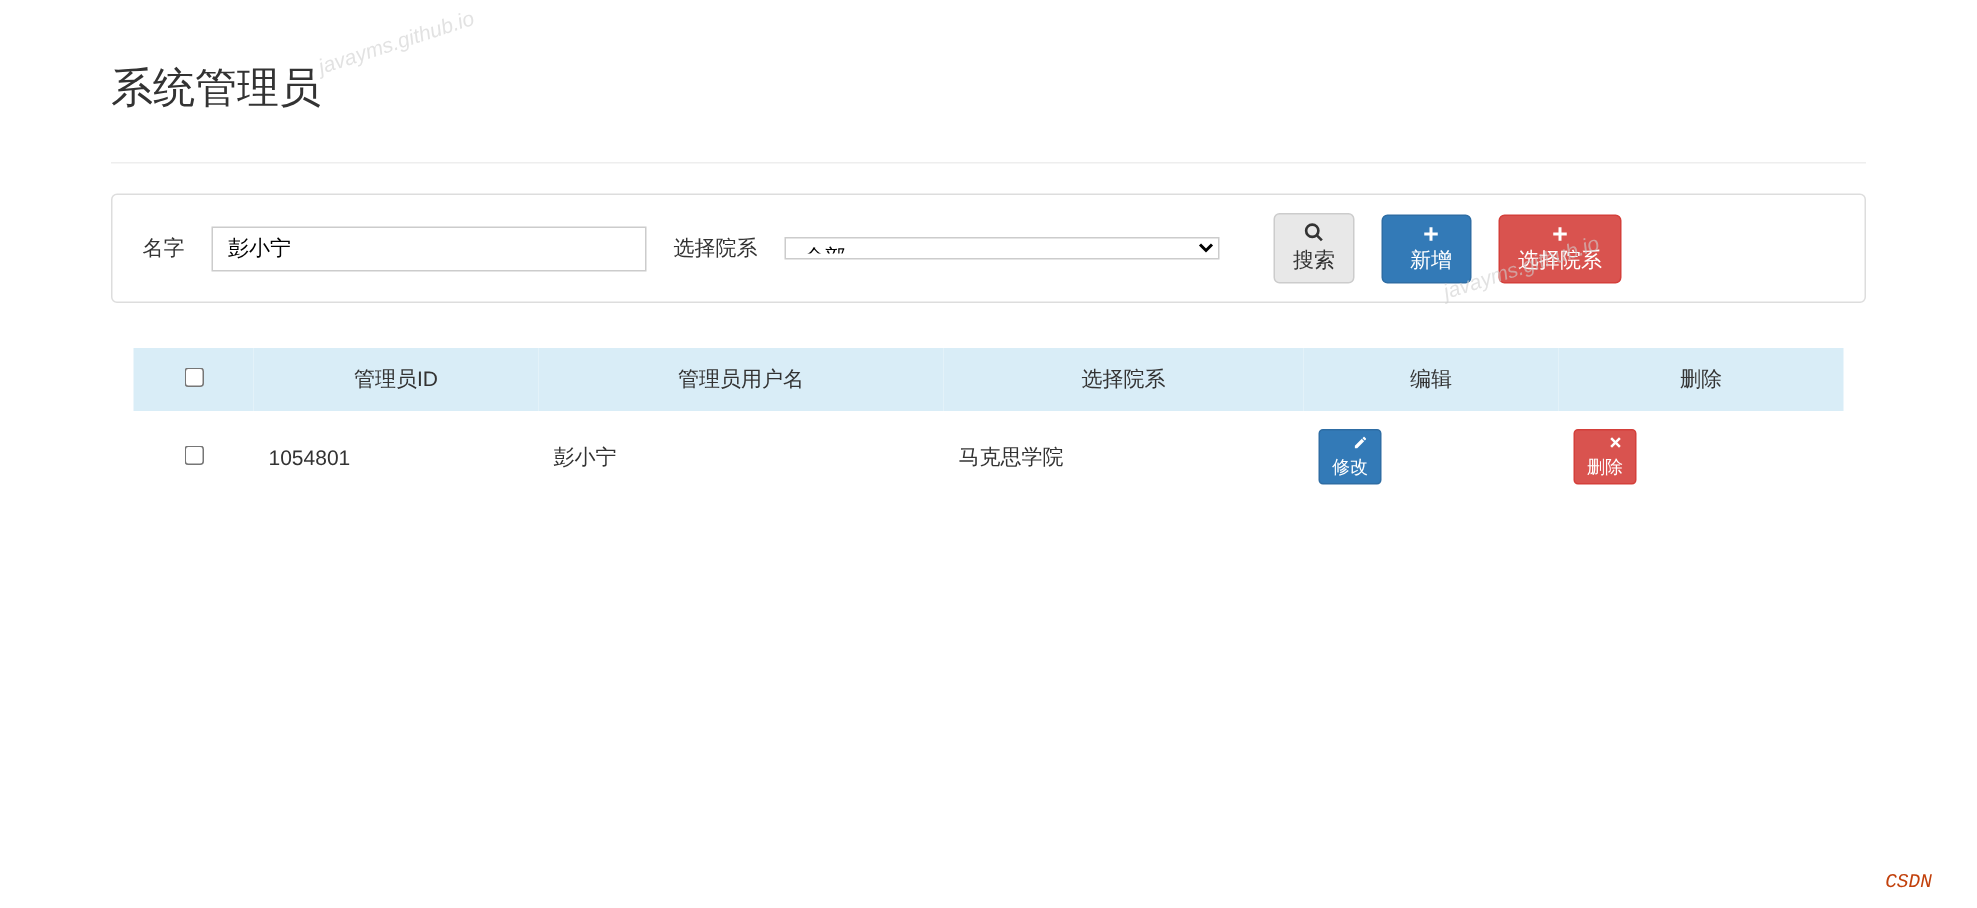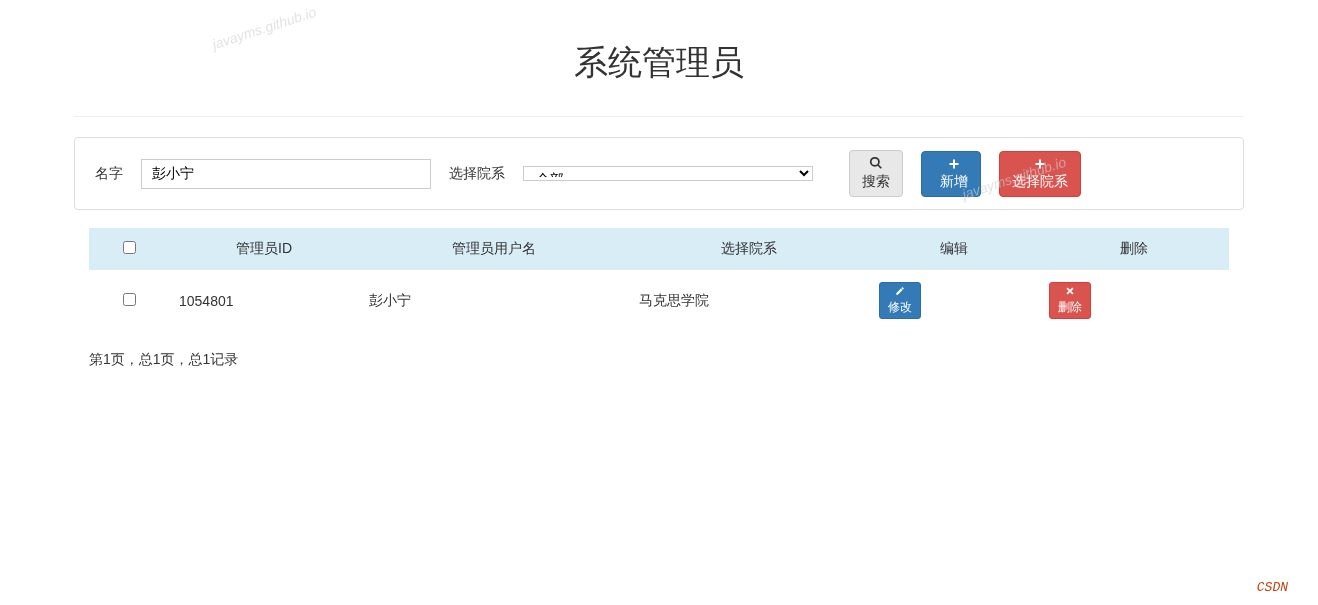--- a/index.html
+++ b/index.html
@@ -1,29 +1,29 @@
 <!DOCTYPE html>
 <html><head>
   <meta charset="utf-8">
   <style>
     * { box-sizing: border-box; margin: 0; padding: 0; }
     body { font-family: "Microsoft YaHei", Arial, sans-serif; font-size: 14px; color: #333; background: #fff; }
     .container { width: 1200px; margin: 0 auto; padding: 0 15px; }
-    .page-title { text-align: center; font-size: 34px; font-weight: normal; padding: 40px 0 30px; color: #333; }
+    .page-title { font-size: 28px; font-weight: normal; padding: 40px 0 30px; color: #333; }
     .divider { border-top: 1px solid #eee; margin-bottom: 20px; }
     .sub-title { font-size: 18px; font-weight: normal; margin-bottom: 15px; color: #333; }
-    .search-panel { border: 1px solid #ddd; border-radius: 4px; padding: 12px 20px; display: flex; align-items: center; gap: 18px; margin-bottom: 18px; }
+    .search-panel { border: 1px solid #ddd; border-radius: 4px; padding: 12px 20px; display: flex; align-items: center; gap: 18px; margin-bottom: 30px; }
     .form-label { font-size: 14px; color: #333; }
     .form-input { height: 30px; border: 1px solid #ccc; padding: 4px 10px; font-size: 14px; width: 290px; }
     .form-select { height: 15px; border: 1px solid #ccc; padding: 3px 8px; font-size: 14px; width: 290px; background: #fff; }
     .btn { display: inline-flex; align-items: center; justify-content: center; border: 1px solid transparent; border-radius: 4px; padding: 5px 12px; font-size: 14px; cursor: pointer; font-family: Liberation Sans, sans-serif; flex-direction: column; }
     .btn-default { background: #e8e8e8; border-color: #ccc; color: #333; }
     .btn-primary { background: #337ab7; border-color: #2e6da4; color: #fff; padding-left: 18px; }
     .btn-danger { background: #d9534f; border-color: #d43f3a; color: #fff; }
-    .btn-sm { padding: 2px 8px; font-size: 12px; border-radius: 3px; }
+    .btn-sm { padding: 2px 8px; font-size: 12px; border-radius: 3px; align-items: flex-end; }
     .spacer { flex: 0 0 auto; }
     .icon { display: inline-block; vertical-align: middle; }
     .table-wrap { margin: 0 15px 20px; }
     table { width: 100%; border-collapse: collapse; }
     thead tr { background: #d9edf7; }
     th { text-align: center; font-weight: normal; padding: 12px 10px; font-size: 14px; color: #333; }
     td { padding: 12px 10px; font-size: 14px; color: #333; }
     .col-check { width: 80px; text-align: center; }
     .col-id { width: 190px; }
     .col-user { width: 270px; }
@@ -128,17 +128,16 @@
                   </svg>
               </span>
               <span>删除</span>
             </button>
           </td>
         </tr>
       </tbody>
     </table>
   </div>
 
-  <div class="page-info">第1页，总1页，总1记录</div>
 
 </div>
 
 <div class="csdn">CSDN</div>
 
 </body></html>

